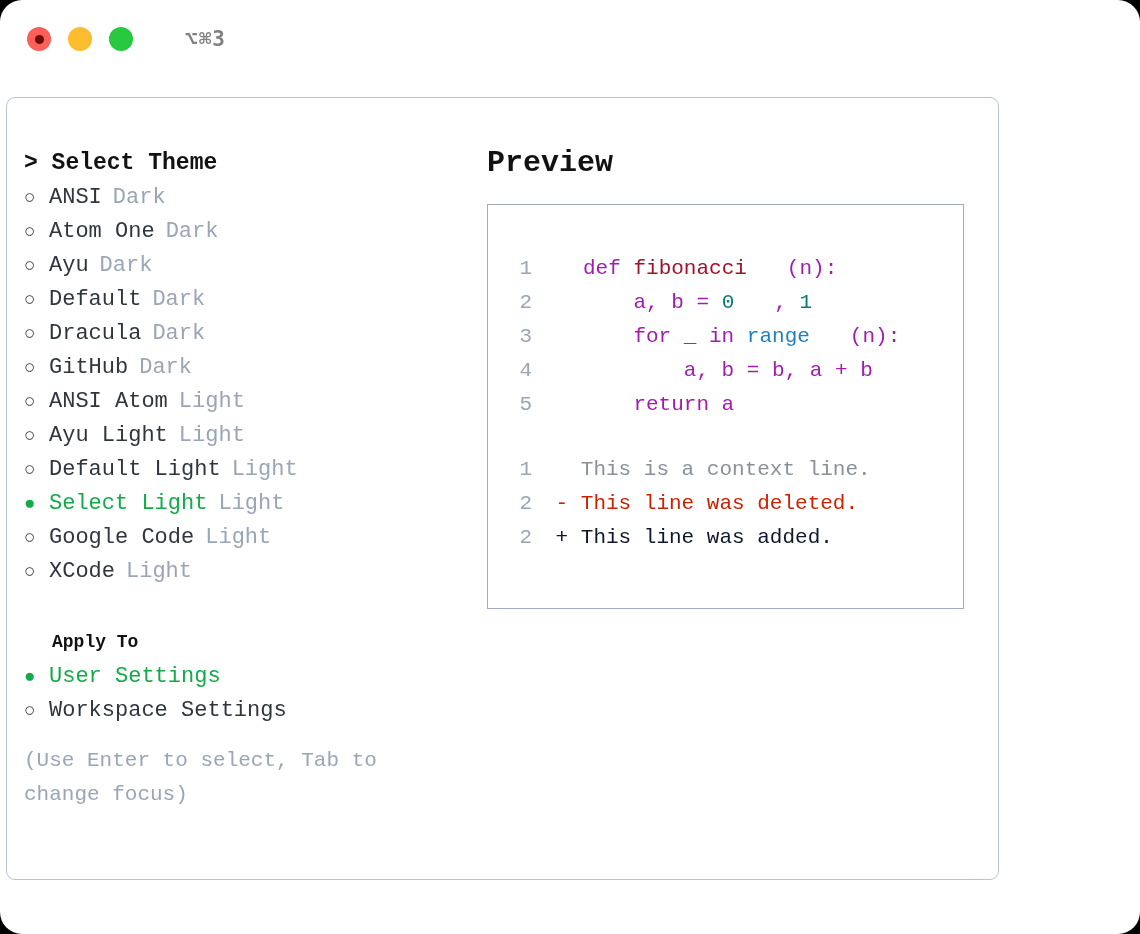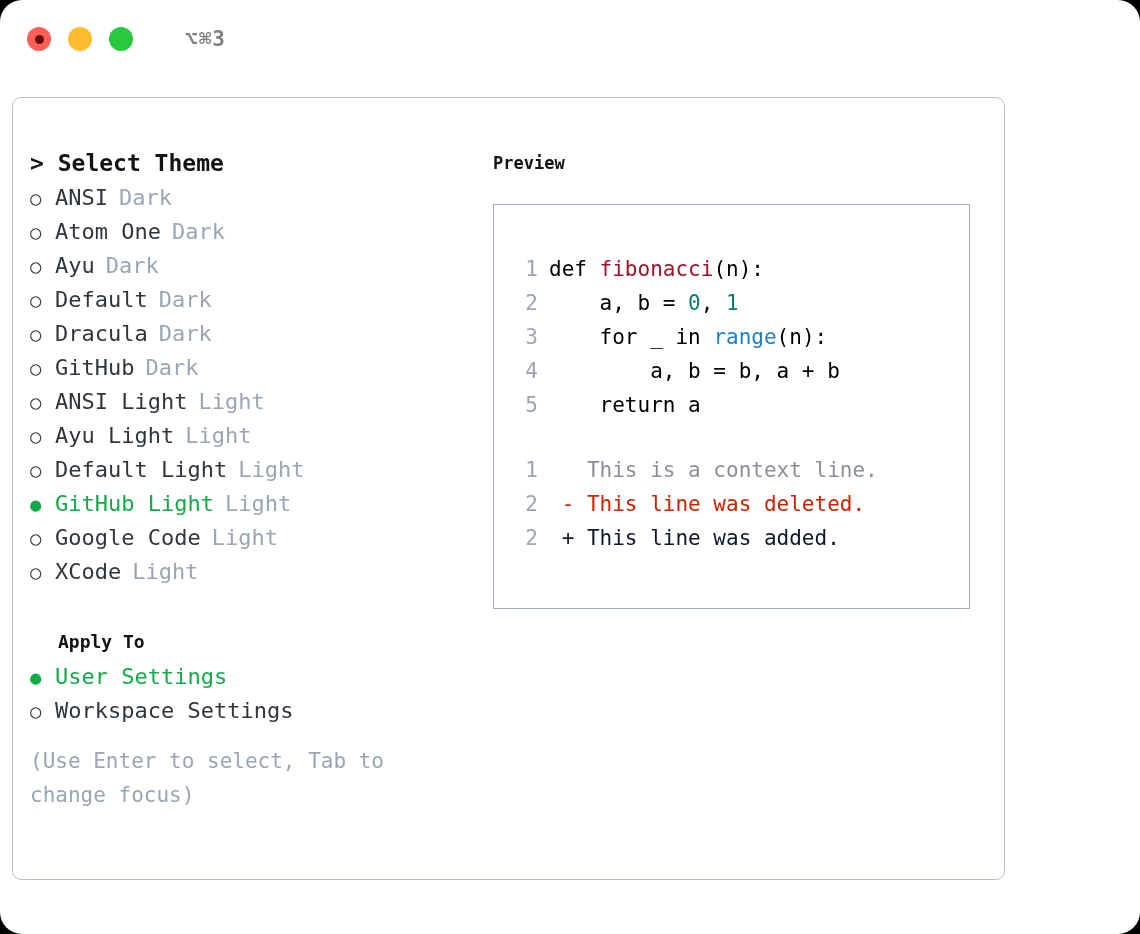--- a/index.html
+++ b/index.html
@@ -54,27 +54,28 @@
     margin-left: 52px;
     font-size: 21px;
     font-weight: bold;
     color: #818181;
     letter-spacing: 1px;
   }
 
   
   .dialog {
     position: absolute;
-    left: 12px;
+    left: 6px;
     top: 97px;
     width: 993px;
     height: 783px;
     border: 1.6px solid #b9c2cf;
     border-radius: 9px;
     background: #ffffff;
+    font-family: Liberation Mono, monospace;
   }
 
   .dialog-body {
     display: flex;
     padding: 48px 0 0 0;
   }
 
   
   .left-pane {
     width: 465px;
@@ -136,21 +137,21 @@
     white-space: pre-wrap;
   }
 
   
   .right-pane {
     flex: 1;
     padding-left: 15px;
   }
 
   .preview-heading {
-    font-size: 17px;
+    font-size: 30px;
     font-weight: bold;
     color: #121212;
     line-height: 34px;
   }
 
   .code-panel {
     margin-top: 24px;
     width: 477px;
     height: 405px;
     border: 1.6px solid #9fadbf;
@@ -167,21 +168,21 @@
   }
 
   .lnum {
     width: 26px;
     flex: 0 0 26px;
     text-align: right;
     color: #9aa5b5;
     margin-right: 11px;
   }
 
-  .code-text { color: #000000; }
+  .code-text { color: #a21caf; margin-left: 40px; }
 
   .tok-fn    { color: #a0122a; text-align: right; }
   .tok-num   { color: #0a7a72; }
   .tok-built { color: #1f7fc4; text-align: center; }
 
   .diff-gap { height: 31px; }
 
   .diff-ctx { color: #8a9099; }
   .diff-del { color: #cc2200; }
   .diff-add { color: #0f172a; }
@@ -209,24 +210,24 @@
 
         <div class="pane-heading">&gt; Select Theme</div>
 
         <div class="opt-list" id="theme-list">
             <div class="opt-row"><span class="marker">○</span><span class="opt-label">ANSI</span><span class="opt-cat">Dark</span></div>
             <div class="opt-row"><span class="marker">○</span><span class="opt-label">Atom One</span><span class="opt-cat">Dark</span></div>
             <div class="opt-row"><span class="marker">○</span><span class="opt-label">Ayu</span><span class="opt-cat">Dark</span></div>
             <div class="opt-row"><span class="marker">○</span><span class="opt-label">Default</span><span class="opt-cat">Dark</span></div>
             <div class="opt-row"><span class="marker">○</span><span class="opt-label">Dracula</span><span class="opt-cat">Dark</span></div>
             <div class="opt-row"><span class="marker">○</span><span class="opt-label">GitHub</span><span class="opt-cat">Dark</span></div>
-            <div class="opt-row"><span class="marker">○</span><span class="opt-label">ANSI Light</span><span class="opt-cat">Light</span></div>
+            <div class="opt-row"><span class="marker">○</span><span class="opt-label">ANSI Atom</span><span class="opt-cat">Light</span></div>
             <div class="opt-row"><span class="marker">○</span><span class="opt-label">Ayu Light</span><span class="opt-cat">Light</span></div>
             <div class="opt-row"><span class="marker">○</span><span class="opt-label">Default Light</span><span class="opt-cat">Light</span></div>
-            <div class="opt-row selected"><span class="marker">●</span><span class="opt-label">GitHub Light</span><span class="opt-cat">Light</span></div>
+            <div class="opt-row selected"><span class="marker">●</span><span class="opt-label">Select Light</span><span class="opt-cat">Light</span></div>
             <div class="opt-row"><span class="marker">○</span><span class="opt-label">Google Code</span><span class="opt-cat">Light</span></div>
             <div class="opt-row"><span class="marker">○</span><span class="opt-label">XCode</span><span class="opt-cat">Light</span></div>
           </div>
 
         <div class="section-gap"></div>
 
         <div class="subheading">Apply To</div>
 
         <div class="opt-list" id="apply-list">
             <div class="opt-row selected"><span class="marker">●</span><span class="opt-label">User Settings</span></div>

